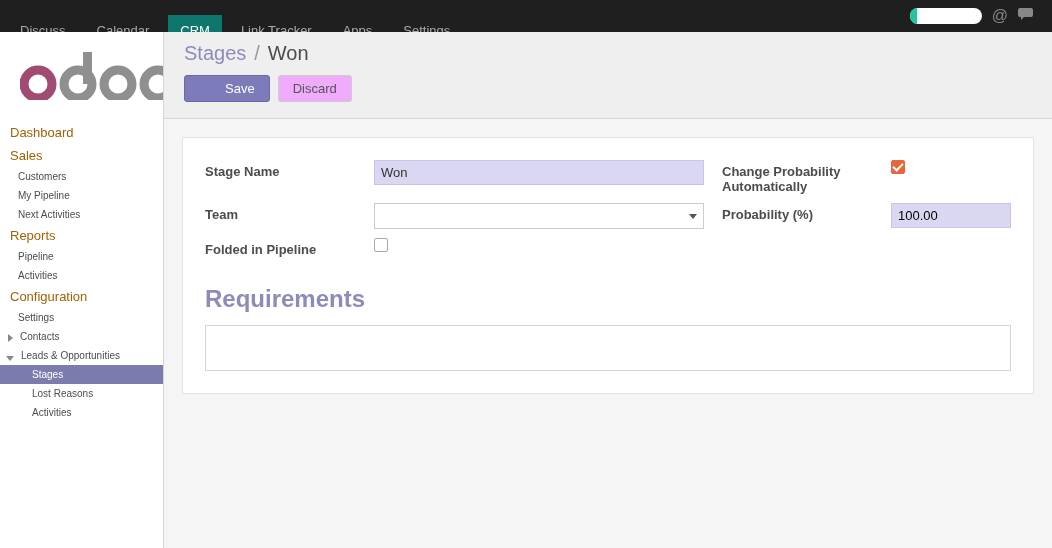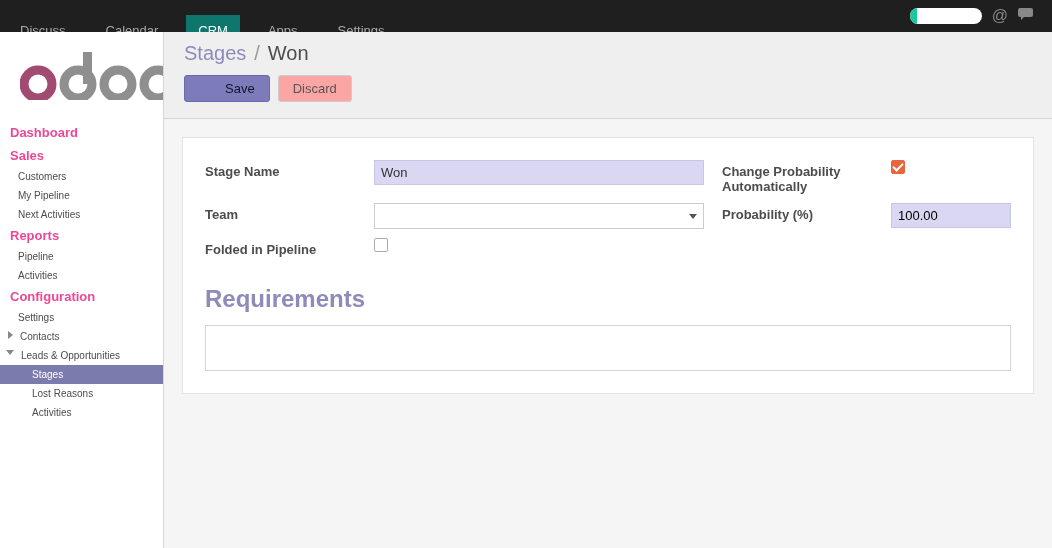--- a/index.html
+++ b/index.html
@@ -1,53 +1,53 @@
 <!DOCTYPE html>
 <html><head>
   <meta charset="utf-8">
   <style>
     * { box-sizing: border-box; margin: 0; padding: 0; }
     body { font-family: -apple-system, BlinkMacSystemFont, "Segoe UI", Helvetica, Arial, sans-serif; font-size: 13px; color: #4c4c4c; background: #f5f5f5; }
     
     
     .topbar { background: #1f1f1f; height: 32px; display: flex; align-items: center; padding: 0 8px; justify-content: space-between; }
-    .topbar-left { display: flex; gap: 16px; margin-top: 29px; }
+    .topbar-left { display: flex; gap: 7px; margin-top: 29px; }
     .topbar-item { color: #aaa; padding: 8px 12px; cursor: pointer; font-size: 13px; }
     .topbar-item.active { background: #0f766e; color: #fff; }
     .topbar-right { display: flex; align-items: center; gap: 10px; padding-right: 8px; }
     .progress-pill { width: 72px; height: 16px; background: #fff; border-radius: 8px; position: relative; overflow: hidden; }
     .progress-pill-fill { position: absolute; left: 0; top: 0; bottom: 0; width: 10%; background: #1cc7a0; }
     .topbar-icon { color: #888; font-size: 16px; }
     
     
     .layout { display: flex; height: calc(100vh - 32px); }
     
     
     .sidebar { width: 218px; background: #fff; border-right: 1px solid #d5d5d5; padding-top: 14px; overflow-y: auto; }
     .logo-wrap { padding: 6px 20px 18px 20px; }
     .logo-svg { width: 168px; height: 48px; }
-    .side-section { color: #ec4899; font-weight: bold; padding: 4px 10px; cursor: pointer; font-size: 13px; }
+    .side-section { color: #a16207; font-weight: normal; padding: 4px 10px; cursor: pointer; font-size: 13px; }
     .side-link { padding: 4px 10px 4px 18px; color: #4c4c4c; cursor: pointer; font-size: 10px; }
-    .side-link.tree { padding-left: 18px; display: flex; align-items: flex-start; gap: 6px; }
+    .side-link.tree { padding-left: 18px; display: flex; align-items: flex-end; gap: 6px; }
     .side-link.tree-child { padding-left: 32px; }
     .side-link.active { background: #7c7bad; color: #fff; }
     .caret { width: 0; height: 0; display: inline-block; }
     .caret.right { border-top: 4px solid transparent; border-bottom: 4px solid transparent; border-left: 5px solid #888; margin-left: -10px; margin-right: 1px; vertical-align: middle; }
     .caret.down { border-left: 4px solid transparent; border-right: 4px solid transparent; border-top: 5px solid #888; margin-left: -12px; margin-right: 1px; vertical-align: middle; }
     
     
     .main { flex: 1; display: flex; flex-direction: column; }
     .main-header { background: #f0eff0; border-bottom: 1px solid #d5d5d5; padding: 10px 20px 16px 20px; }
     .breadcrumb { font-size: 20px; color: #8d8bba; margin-bottom: 10px; display: flex; gap: 8px; align-items: center; }
     .breadcrumb .current { color: #4c4c4c; }
     .breadcrumb .sep { color: #999; }
     .btn-row { display: flex; gap: 8px; }
     .btn { padding: 5px 14px; border-radius: 3px; font-size: 13px; cursor: pointer; border: 1px solid transparent; }
-    .btn.primary { background: #7d7bba; color: #0f172a; border-color: #6b69a8; padding-left: 40px; }
-    .btn.secondary { background: #fca5a5; color: #555; border: 1px solid #ccc; }
+    .btn.primary { background: #7d7bba; color: #ffffff; border-color: #6b69a8; padding-left: 40px; }
+    .btn.secondary { background: #f0abfc; color: #555; border: 1px solid #ccc; }
     
     .form-wrap { background: #fff; margin: 18px; border: 1px solid #e2e2e2; }
     .form-grid { display: grid; grid-template-columns: 160px 330px 1fr 160px 120px; column-gap: 0; row-gap: 16px; padding: 22px 22px 28px 22px; align-items: start; gap: 9px; }
     .form-label { font-weight: bold; color: #4c4c4c; font-size: 13px; padding-top: 4px; }
     .form-input { width: 100%; border: 1px solid #c7c5e8; background: #d9d7f1; padding: 4px 6px; font-size: 13px; color: #333; }
     .form-input.text-cursor { background: #d9d7f1; }
     .select-wrap { border: 1px solid #ccc; background: #fff; height: 26px; display: flex; align-items: center; justify-content: space-between; padding: 0 6px; }
     .select-caret { width: 0; height: 0; border-left: 4px solid transparent; border-right: 4px solid transparent; border-top: 5px solid #555; }
     .checkbox { width: 14px; height: 14px; border: 1px solid #aaa; background: #fff; border-radius: 2px; display: inline-block; position: relative; }
     .checkbox.checked { background: #e8663c; border-color: #e8663c; }
@@ -61,20 +61,21 @@
     .prob-input { width: 100%; border: 1px solid #c7c5e8; background: #d9d7f1; padding: 4px 6px; font-size: 13px; text-align: left; }
   </style>
 </head>
 <body>
 
 <div class="topbar">
   <div class="topbar-left">
     <div class="topbar-item">Discuss</div>
     <div class="topbar-item">Calendar</div>
     <div class="topbar-item active">CRM</div>
+    <div class="topbar-item">Link Tracker</div>
     <div class="topbar-item">Apps</div>
     <div class="topbar-item">Settings</div>
   </div>
   <div class="topbar-right">
     <div class="progress-pill">
         <div class="progress-pill-fill"></div>
       </div>
     <span class="topbar-icon">@</span>
     <span class="topbar-icon">
       <svg width="18" height="14" viewBox="0 0 18 14">

